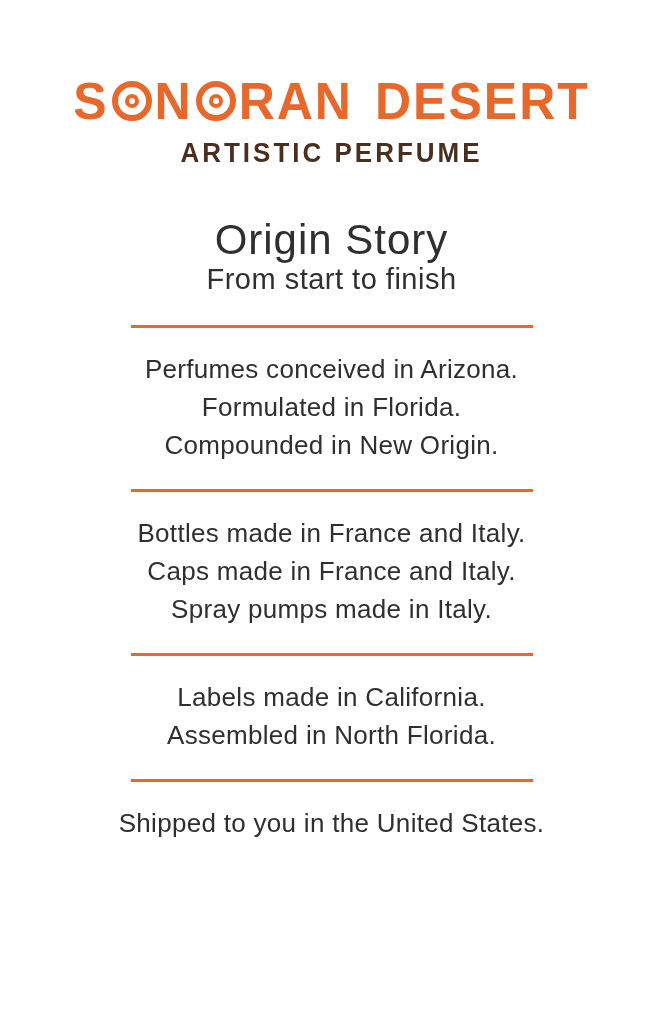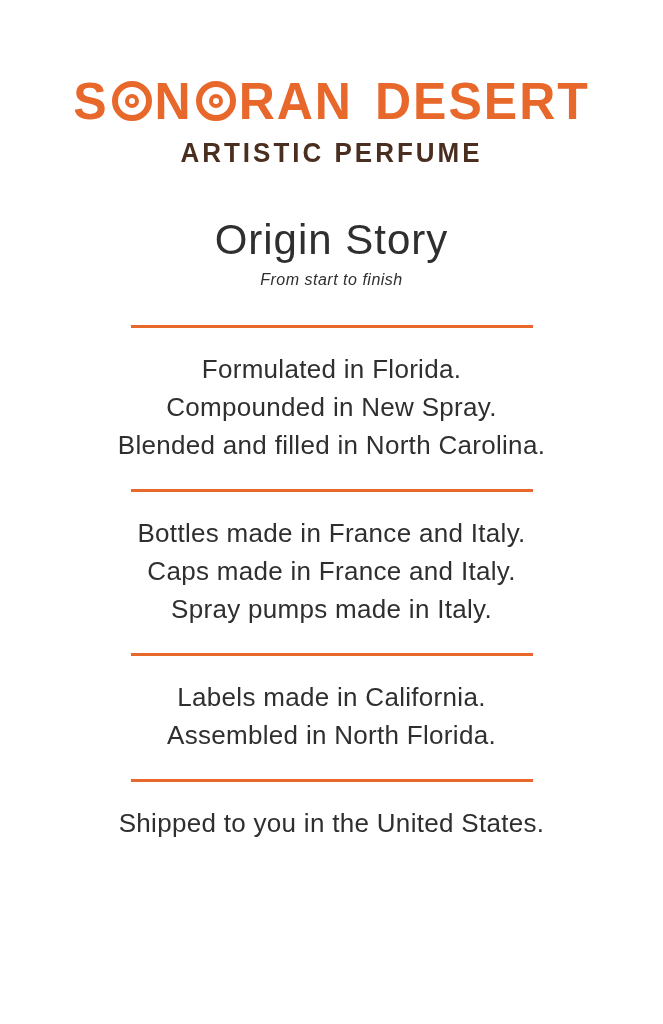--- a/index.html
+++ b/index.html
@@ -81,26 +81,25 @@
   .page-title {
     margin: 52px 0 0 0;
     font-size: 42px;
     line-height: 40px;
     font-weight: 400;
     letter-spacing: 1px;
     color: var(--text);
   }
   .page-subtitle {
     margin-top: 6px;
-    font-size: 16px;
+    font-size: 29px;
     line-height: 27px;
     font-weight: 400;
     letter-spacing: 0.5px;
     color: var(--text);
-    font-style: italic;
   }
 
   
   .divider {
     width: 402px;
     height: 3px;
     background: var(--orange);
     border: none;
     margin: 25px auto 0 auto;
   }
@@ -128,23 +127,23 @@
     <div class="logo-primary"><span class="logo-letter">S</span><span class="logo-o"><span class="logo-o-inner"></span></span><span class="logo-letter">N</span><span class="logo-o"><span class="logo-o-inner"></span></span><span class="logo-letter">R</span><span class="logo-letter">A</span><span class="logo-letter">N</span><span class="logo-space"></span><span class="logo-letter">D</span><span class="logo-letter">E</span><span class="logo-letter">S</span><span class="logo-letter">E</span><span class="logo-letter">R</span><span class="logo-letter">T</span></div>
     <div class="logo-secondary">ARTISTIC PERFUME</div>
   </header>
 
   <h1 class="page-title">Origin Story</h1>
   <div class="page-subtitle">From start to finish</div>
 
   <div class="divider first"></div>
 
   <section class="origin-section">
+    <p>Perfumes conceived in Arizona.</p>
     <p>Formulated in Florida.</p>
-    <p>Compounded in New Spray.</p>
-    <p>Blended and filled in North Carolina.</p>
+    <p>Compounded in New Origin.</p>
   </section>
 
   <div class="divider"></div>
 
   <section class="origin-section">
     <p>Bottles made in France and Italy.</p>
     <p>Caps made in France and Italy.</p>
     <p>Spray pumps made in Italy.</p>
   </section>
 

